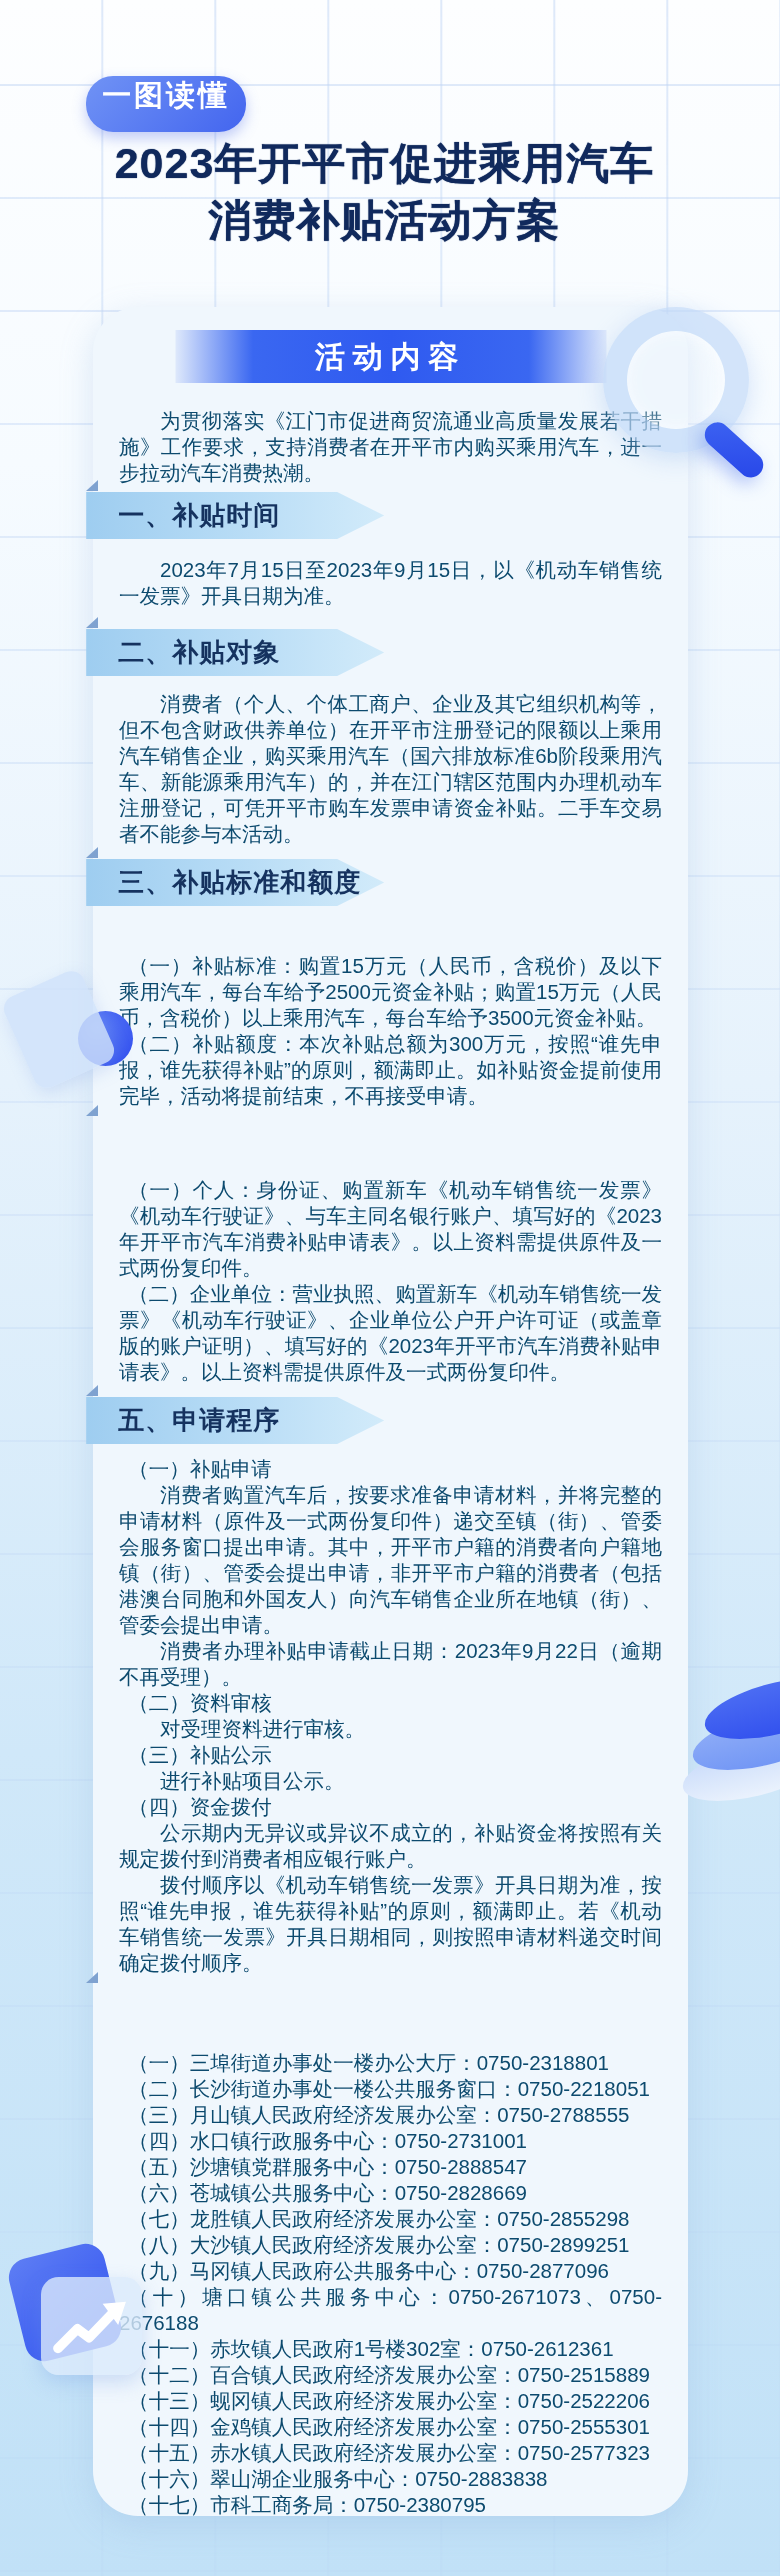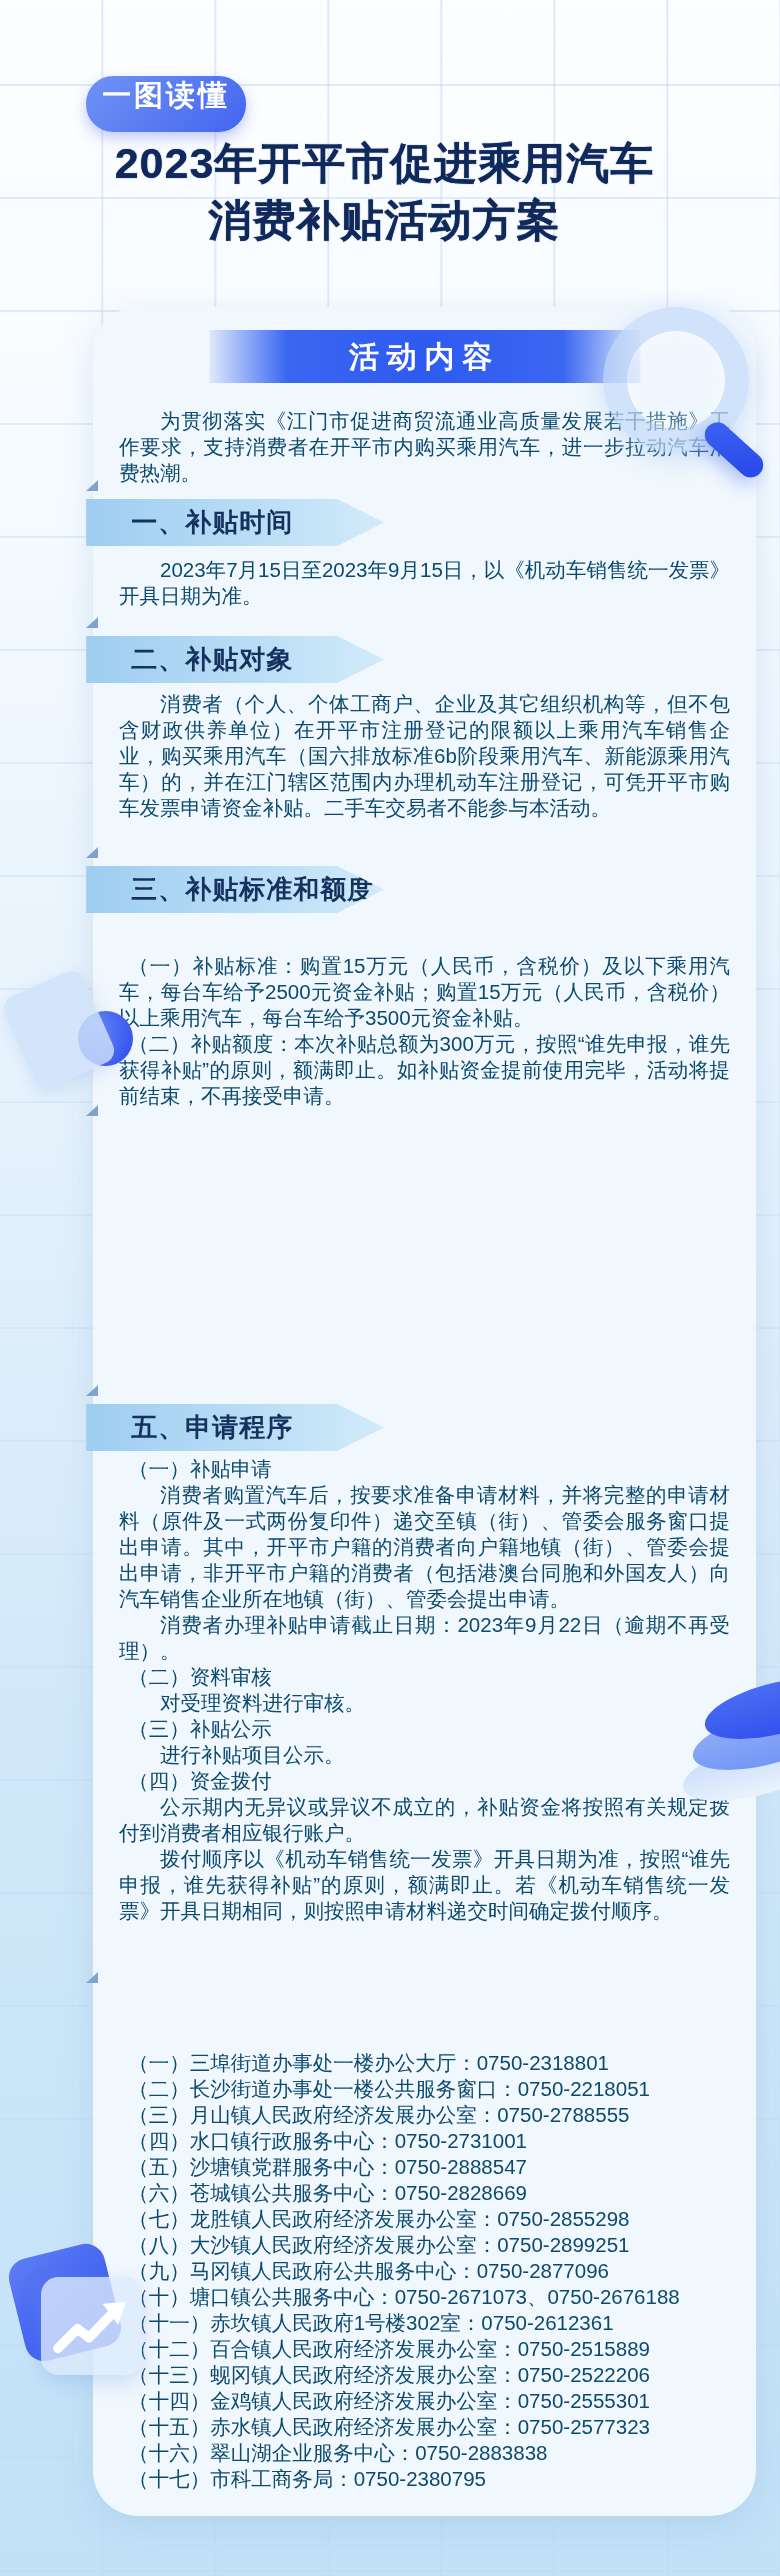--- a/index.html
+++ b/index.html
@@ -16,37 +16,37 @@
   
   .badge{position:absolute;left:86px;top:76px;width:160px;height:56px;border-radius:27px;
     background:linear-gradient(135deg,#7093f5,#4365ef);color:#fff;font-size:29px;font-weight:800;
     letter-spacing:2.9px;display:flex;align-items:flex-start;justify-content:center;
     box-shadow:0 5.9px 13.7px rgba(80,110,230,.35);}
   
   .title{position:absolute;left:0;top:135px;width:769px;text-align:center;color:#10295c;
     font-size:43px;line-height:57px;font-weight:900;letter-spacing:1px;
     text-shadow:0 0 1px #10295c;}
   
-  .card{position:absolute;left:93px;top:307px;width:663px;height:2209px;border-radius:45px;
+  .card{position:absolute;left:93px;top:307px;width:595px;height:2209px;border-radius:45px;
     background:#f0f7fd;box-shadow:0 9.8px 33px rgba(140,175,220,.28);z-index:2;}
   
   .cta{position:absolute;left:50%;transform:translateX(-50%);top:23.4px;width:431px;height:53px;
     line-height:53px;text-align:center;color:#fff;font-size:30px;font-weight:800;letter-spacing:7.8px;
     background:linear-gradient(90deg,rgba(120,152,242,.15) 0%,#3a67f1 18%,#2f5af0 50%,#3a67f1 82%,rgba(120,152,242,.15) 100%);}
   
   .body-block{position:absolute;left:26px;right:26px;color:#0c4a6e;font-size:20.5px;line-height:26px;
     text-align:justify;}
   .body-block p{margin:0;}
   .indent{text-indent:2em;}
   .hang{text-indent:.45em;}
   
   .sec-banner{position:absolute;left:-6.8px;width:298px;height:47px;line-height:47px;
-    padding-left:45px;box-sizing:border-box;color:#15325f;font-size:26px;font-weight:800;letter-spacing:1px;
+    padding-left:32px;box-sizing:border-box;color:#15325f;font-size:26px;font-weight:800;letter-spacing:1px;
     background:linear-gradient(90deg,#9ecdf0 0%,#b9ddf6 55%,#d2ebfa 100%);
-    clip-path:polygon(0 0,calc(100% - 47px) 0,100% 50%,calc(100% - 47px) 100%,0 100%);margin-top:7px;}
+    clip-path:polygon(0 0,calc(100% - 47px) 0,100% 50%,calc(100% - 47px) 100%,0 100%);}
   .fold{position:absolute;left:-6.8px;width:0;height:0;margin-top:-11.7px;
     border-left:12.7px solid transparent;border-bottom:11.7px solid #7fa2d0;z-index:3;}
   
   .deco{position:absolute;z-index:5;pointer-events:none;}
   .lens{position:absolute;left:0;top:0;width:146px;height:146px;border-radius:50%;
     border:24.4px solid rgba(188,213,246,.6);background:rgba(236,245,253,.22);box-sizing:border-box;
     box-shadow:0 5.9px 23.4px rgba(165,195,240,.45), inset 0 0 13.7px rgba(255,255,255,.6);}
   .handle{position:absolute;left:105px;top:107px;width:70px;height:25px;border-radius:12.7px;
     background:linear-gradient(135deg,#3d63f2,#2746e8);transform:rotate(42deg);transform-origin:left center;
     box-shadow:0 7.8px 17.6px rgba(70,110,235,.4);}
@@ -105,20 +105,24 @@
     <div class="fold" style="top:552px"></div>
     <div class="sec-banner" style="top:552px">
       <span>三、补贴标准和额度</span>
     </div>
     <div class="body-block" style="top:646px">
       <p class="hang">（一）补贴标准：购置15万元（人民币，含税价）及以下乘用汽车，每台车给予2500元资金补贴；购置15万元（人民币，含税价）以上乘用汽车，每台车给予3500元资金补贴。</p>
       <p class="hang">（二）补贴额度：本次补贴总额为300万元，按照“谁先申报，谁先获得补贴”的原则，额满即止。如补贴资金提前使用完毕，活动将提前结束，不再接受申请。</p>
     </div>
 
     <div class="fold" style="top:810px"></div>
+    <div class="body-block" style="top:870px">
+      <p class="hang">（一）个人：身份证、购置新车《机动车销售统一发票》《机动车行驶证》、与车主同名银行账户、填写好的《2023年开平市汽车消费补贴申请表》。以上资料需提供原件及一式两份复印件。</p>
+      <p class="hang">（二）企业单位：营业执照、购置新车《机动车销售统一发票》《机动车行驶证》、企业单位公户开户许可证（或盖章版的账户证明）、填写好的《2023年开平市汽车消费补贴申请表》。以上资料需提供原件及一式两份复印件。</p>
+    </div>
 
     <div class="fold" style="top:1090px"></div>
     <div class="sec-banner" style="top:1090px">
       <span>五、申请程序</span>
     </div>
     <div class="body-block" style="top:1149px">
       <p class="hang">（一）补贴申请</p>
       <p class="indent">消费者购置汽车后，按要求准备申请材料，并将完整的申请材料（原件及一式两份复印件）递交至镇（街）、管委会服务窗口提出申请。其中，开平市户籍的消费者向户籍地镇（街）、管委会提出申请，非开平市户籍的消费者（包括港澳台同胞和外国友人）向汽车销售企业所在地镇（街）、管委会提出申请。</p>
       <p class="indent">消费者办理补贴申请截止日期：2023年9月22日（逾期不再受理）。</p>
       <p class="hang">（二）资料审核</p>

